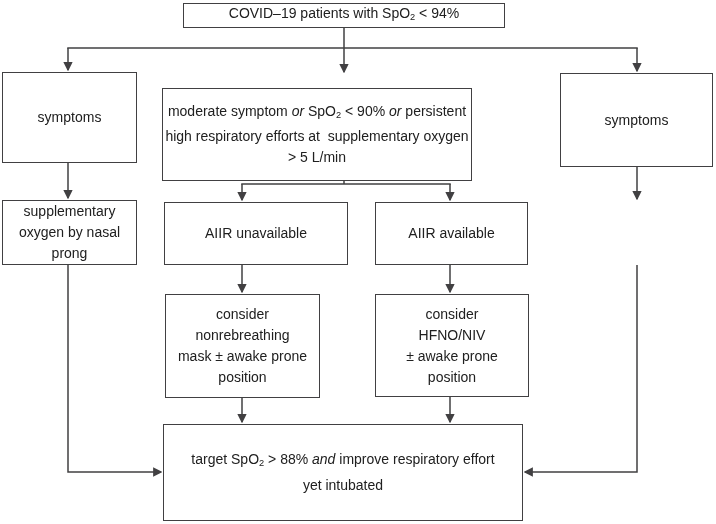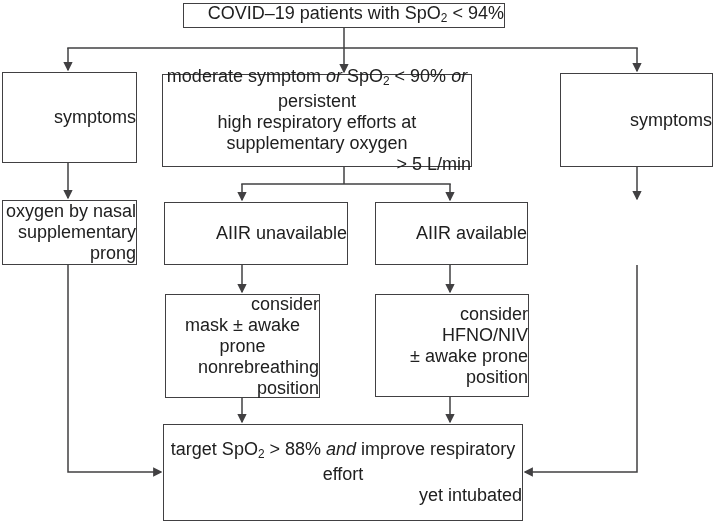--- a/index.html
+++ b/index.html
@@ -6,22 +6,22 @@
   .canvas{
     position:relative;width:716px;height:524px;overflow:hidden;
     background:var(--background,#ffffff);
     font-family:"Liberation Sans",sans-serif;
     color:var(--text,#202020);
   }
   .node{
     position:absolute;box-sizing:border-box;
     border:1.5px solid var(--box_border,#414042);
     background:#ffffff;
-    display:flex;flex-direction:column;justify-content:center;align-items:flex-end;
-    text-align:center;font-size:18px;line-height:21px;
+    display:flex;flex-direction:column;justify-content:center;align-items:center;
+    text-align:center;font-size:14px;line-height:21px;
   }
   .node .line{white-space:pre-wrap;}
   .seg-i{font-style:italic;}
   .seg-sub{font-size:0.66em;vertical-align:-0.24em;}
   svg.edges{position:absolute;left:0;top:0;width:716px;height:524px;pointer-events:none;}
   .edge{stroke:var(--line,#414042);stroke-width:1.5;fill:none;}
 </style>
 </head>
 <body>
 
@@ -53,49 +53,49 @@
   </svg>
 
   <div class="node" style="left:183px;top:3px;width:322px;height:25px">
       <div class="line"><span>COVID–19 patients with SpO</span><span class="seg-sub">2</span><span> &lt; 94%</span></div>
     </div>
 
   <div class="node" style="left:2px;top:72px;width:135px;height:91px">
       <div class="line"><span>symptoms</span></div>
     </div>
 
-  <div class="node" style="left:162px;top:74px;width:310px;height:93px">
+  <div class="node" style="left:162px;top:88px;width:310px;height:93px">
       <div class="line"><span>moderate symptom </span><span class="seg-i">or</span><span> SpO</span><span class="seg-sub">2</span><span> &lt; 90% </span><span class="seg-i">or</span><span> persistent</span></div>
       <div class="line"><span>high respiratory efforts at  supplementary oxygen</span></div>
       <div class="line"><span>&gt; 5 L/min</span></div>
     </div>
 
   <div class="node" style="left:560px;top:73px;width:153px;height:94px">
       <div class="line"><span>symptoms</span></div>
     </div>
 
   <div class="node" style="left:2px;top:200px;width:135px;height:65px">
+      <div class="line"><span>supplementary</span></div>
       <div class="line"><span>oxygen by nasal</span></div>
-      <div class="line"><span>supplementary</span></div>
       <div class="line"><span>prong</span></div>
     </div>
 
   <div class="node" style="left:164px;top:202px;width:184px;height:63px">
       <div class="line"><span>AIIR unavailable</span></div>
     </div>
 
   <div class="node" style="left:375px;top:202px;width:153px;height:63px">
       <div class="line"><span>AIIR available</span></div>
     </div>
 
 
   <div class="node" style="left:165px;top:294px;width:155px;height:104px">
       <div class="line"><span>consider</span></div>
+      <div class="line"><span>nonrebreathing</span></div>
       <div class="line"><span>mask ± awake prone</span></div>
-      <div class="line"><span>nonrebreathing</span></div>
       <div class="line"><span>position</span></div>
     </div>
 
   <div class="node" style="left:375px;top:294px;width:154px;height:103px">
       <div class="line"><span>consider</span></div>
       <div class="line"><span>HFNO/NIV</span></div>
       <div class="line"><span>± awake prone</span></div>
       <div class="line"><span>position</span></div>
     </div>
 

